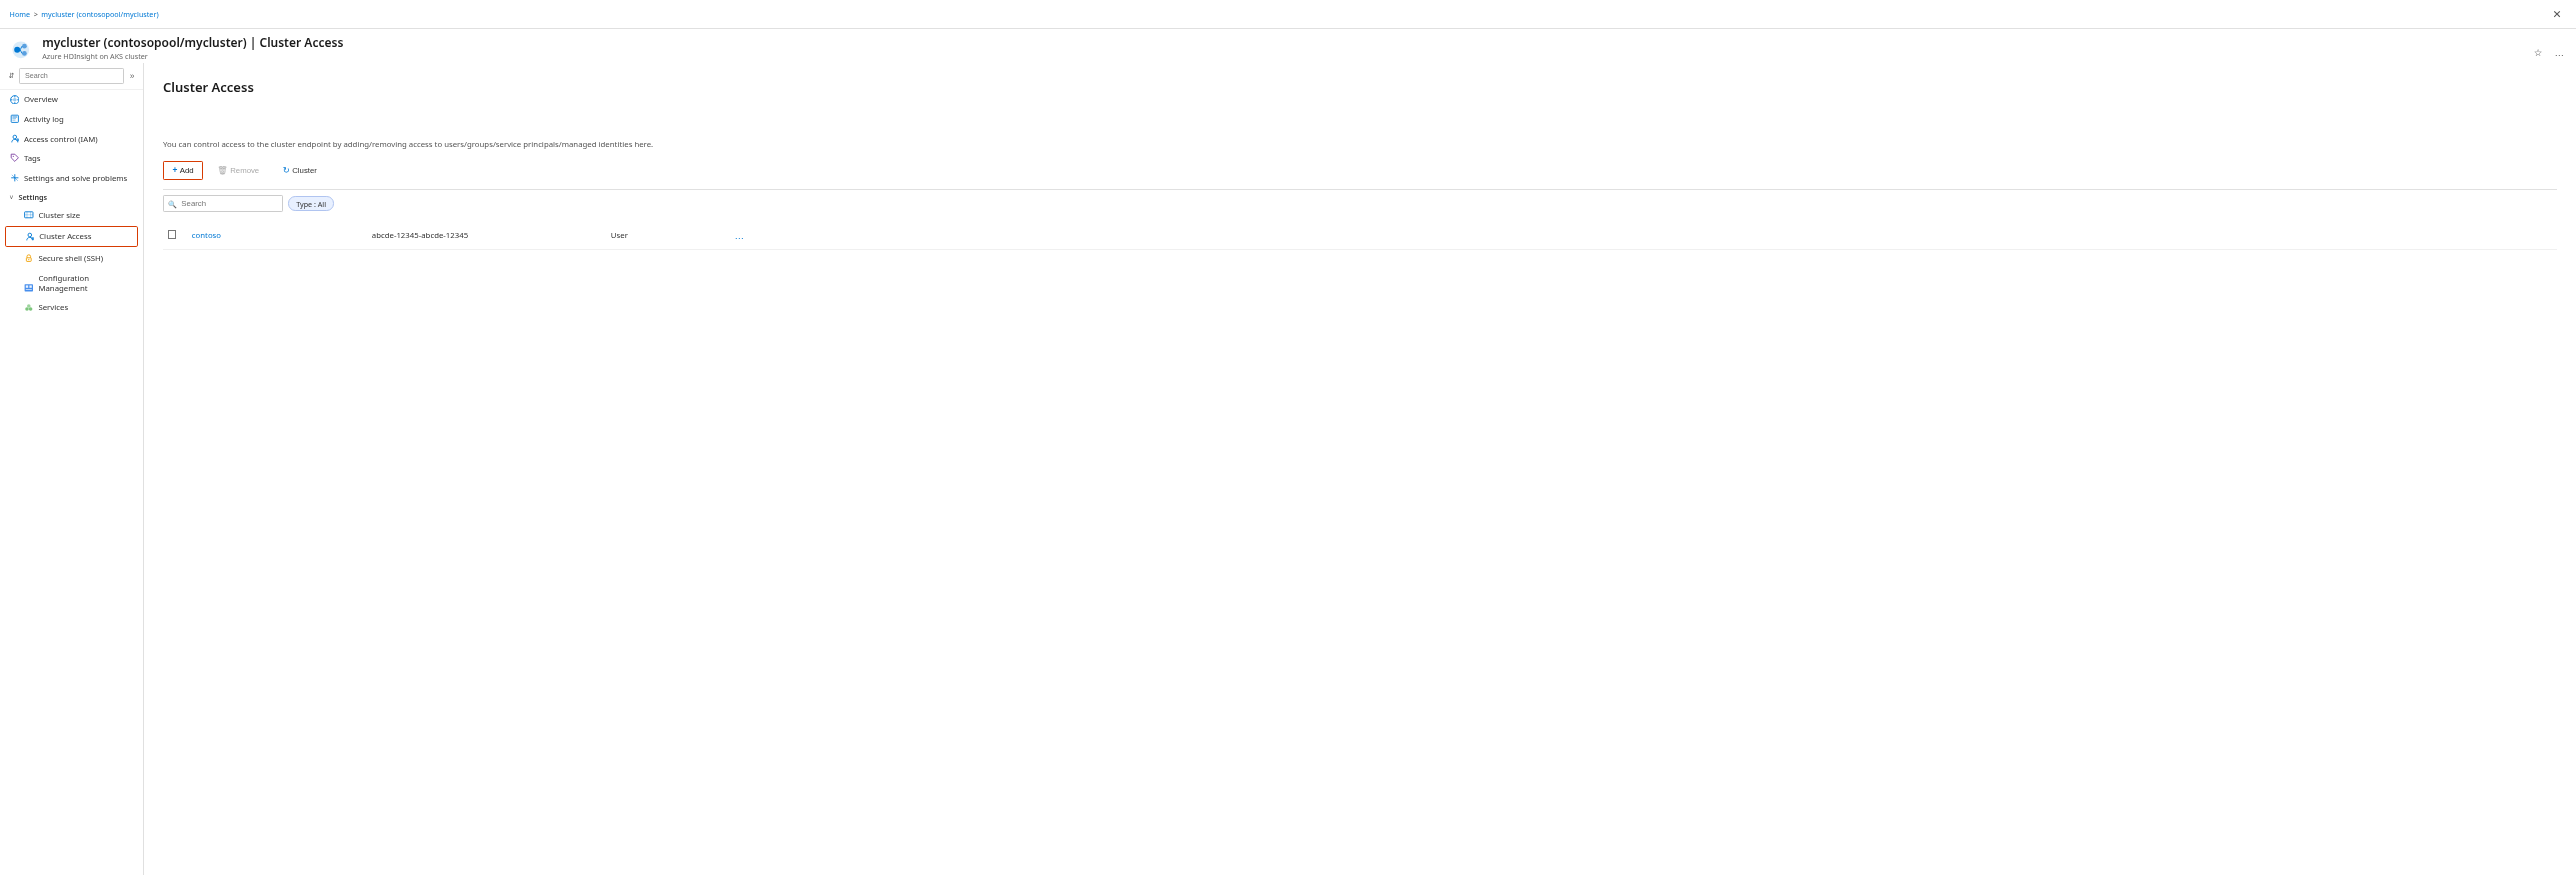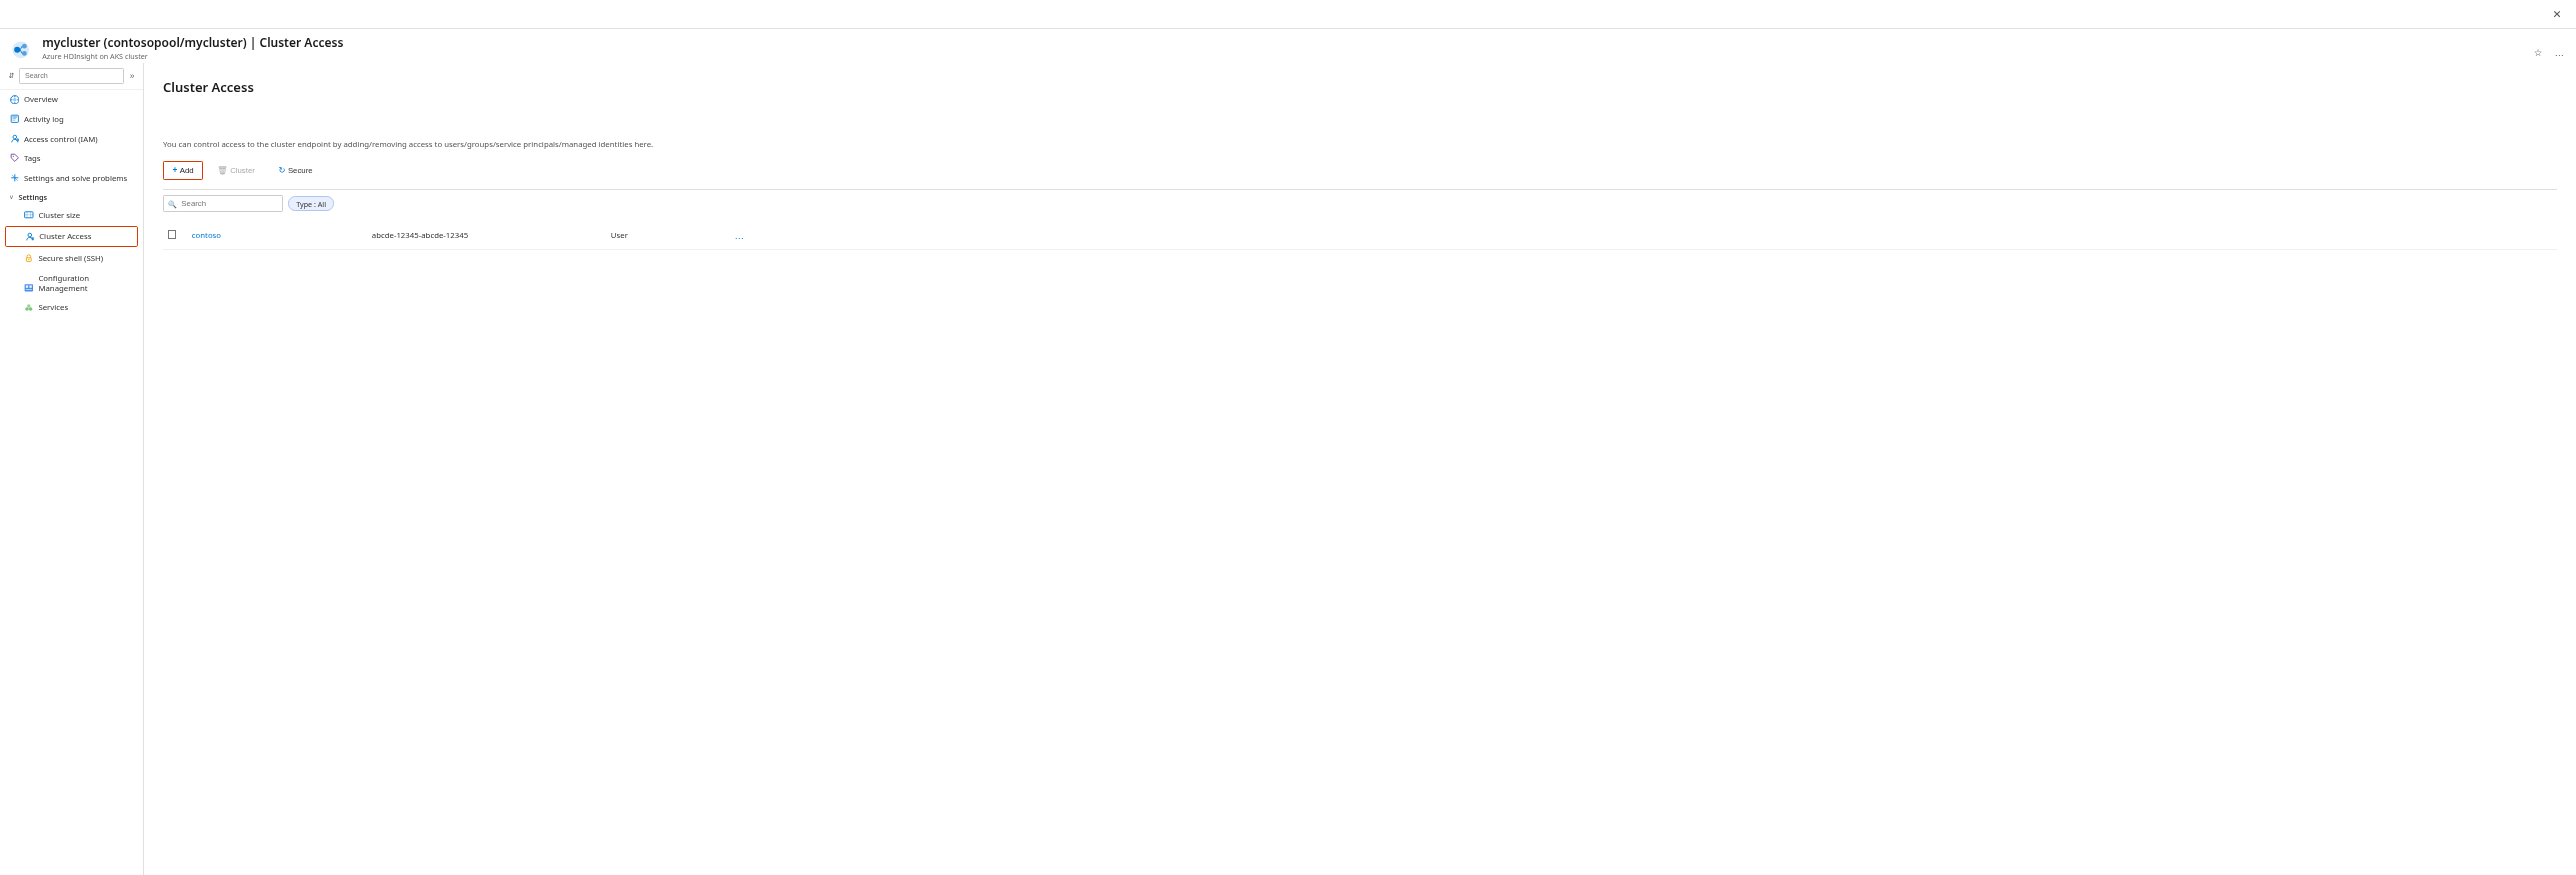--- a/index.html
+++ b/index.html
@@ -73,20 +73,25 @@
 
     
     ::-webkit-scrollbar { width: 3.6px; height: 3.6px; }
     ::-webkit-scrollbar-track { background: #f1f1f1; }
     ::-webkit-scrollbar-thumb { background: #c1c1c1; border-radius: 1.8px; }
   </style>
 </head>
 <body>
 
 <div class="top-bar">
+  <div class="breadcrumb">
+    <a href="#">Home</a>
+    <span>&gt;</span>
+    <span style="color:#0078d4;">mycluster (contosopool/mycluster)</span>
+  </div>
   <button class="close-btn">✕</button>
 </div>
 
 <div class="resource-header">
 
   <svg class="resource-icon" viewBox="0 0 36 36">
     <circle cx="18" cy="18" r="14" fill="#0078d4" opacity="0.15"></circle>
     <circle cx="12" cy="18" r="5" fill="#0078d4"></circle>
     <circle cx="24" cy="12" r="4" fill="#5aa0e0"></circle>
     <circle cx="24" cy="24" r="4" fill="#5aa0e0"></circle>
@@ -240,25 +245,25 @@
     <h1 class="page-title">Cluster Access</h1>
     <p class="page-description">You can control access to the cluster endpoint by adding/removing access to users/groups/service principals/managed identities here.</p>
 
     <div class="toolbar">
       <button class="btn-primary">
         <span class="icon">+</span>
         <span>Add</span>
       </button>
       <button class="btn-secondary">
         <span style="font-size:8.4px; color:#aaa;">🗑</span>
-        <span>Cluster</span>
+        <span>Remove</span>
       </button>
       <button class="btn-secondary enabled">
         <span style="font-size:8.4px; color:#0078d4;">↻</span>
-        <span>Secure</span>
+        <span>Cluster</span>
       </button>
     </div>
 
     <hr class="divider-line">
 
     <div class="filter-bar">
       <div class="search-box">
         <span class="search-icon">🔍</span>
         <input type="text" placeholder="Search" style="">
       </div>

